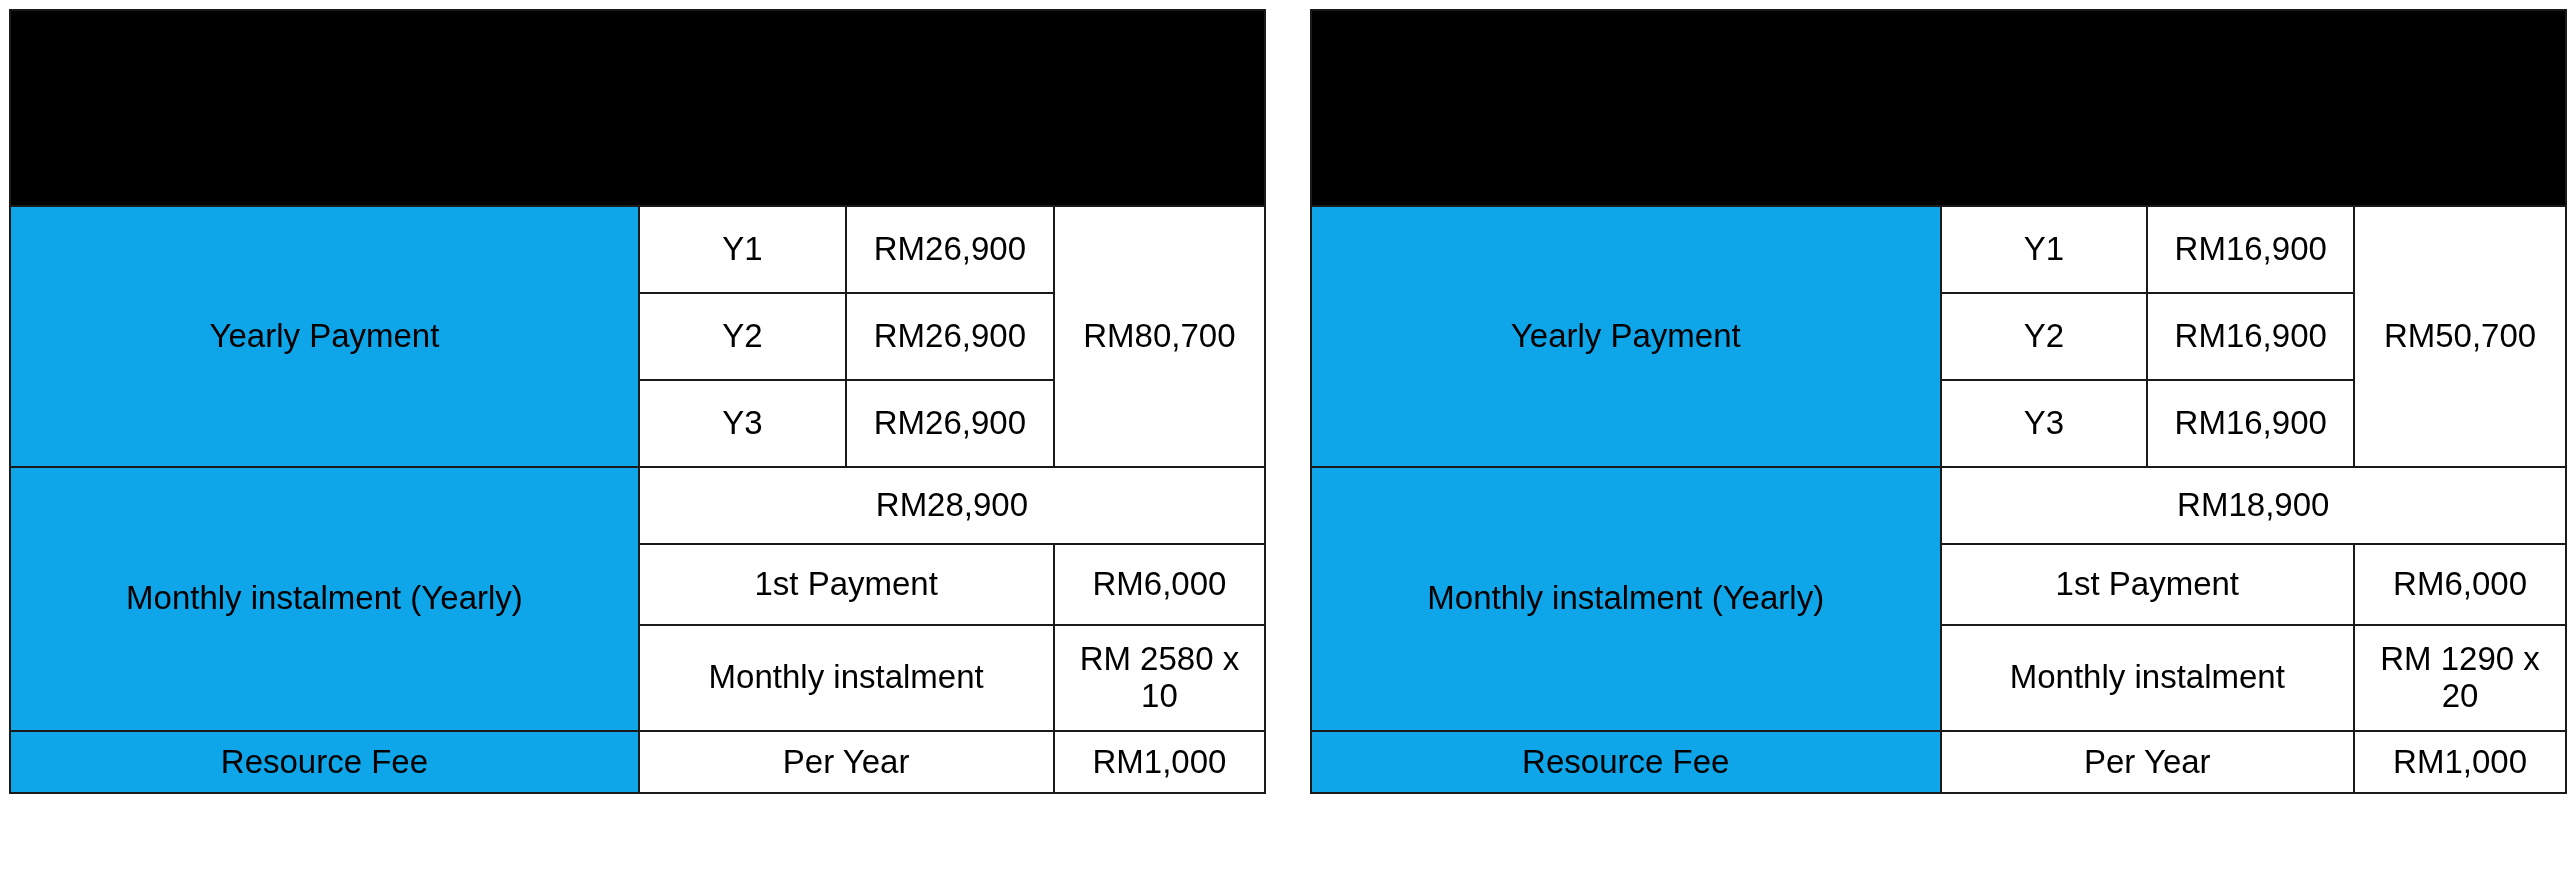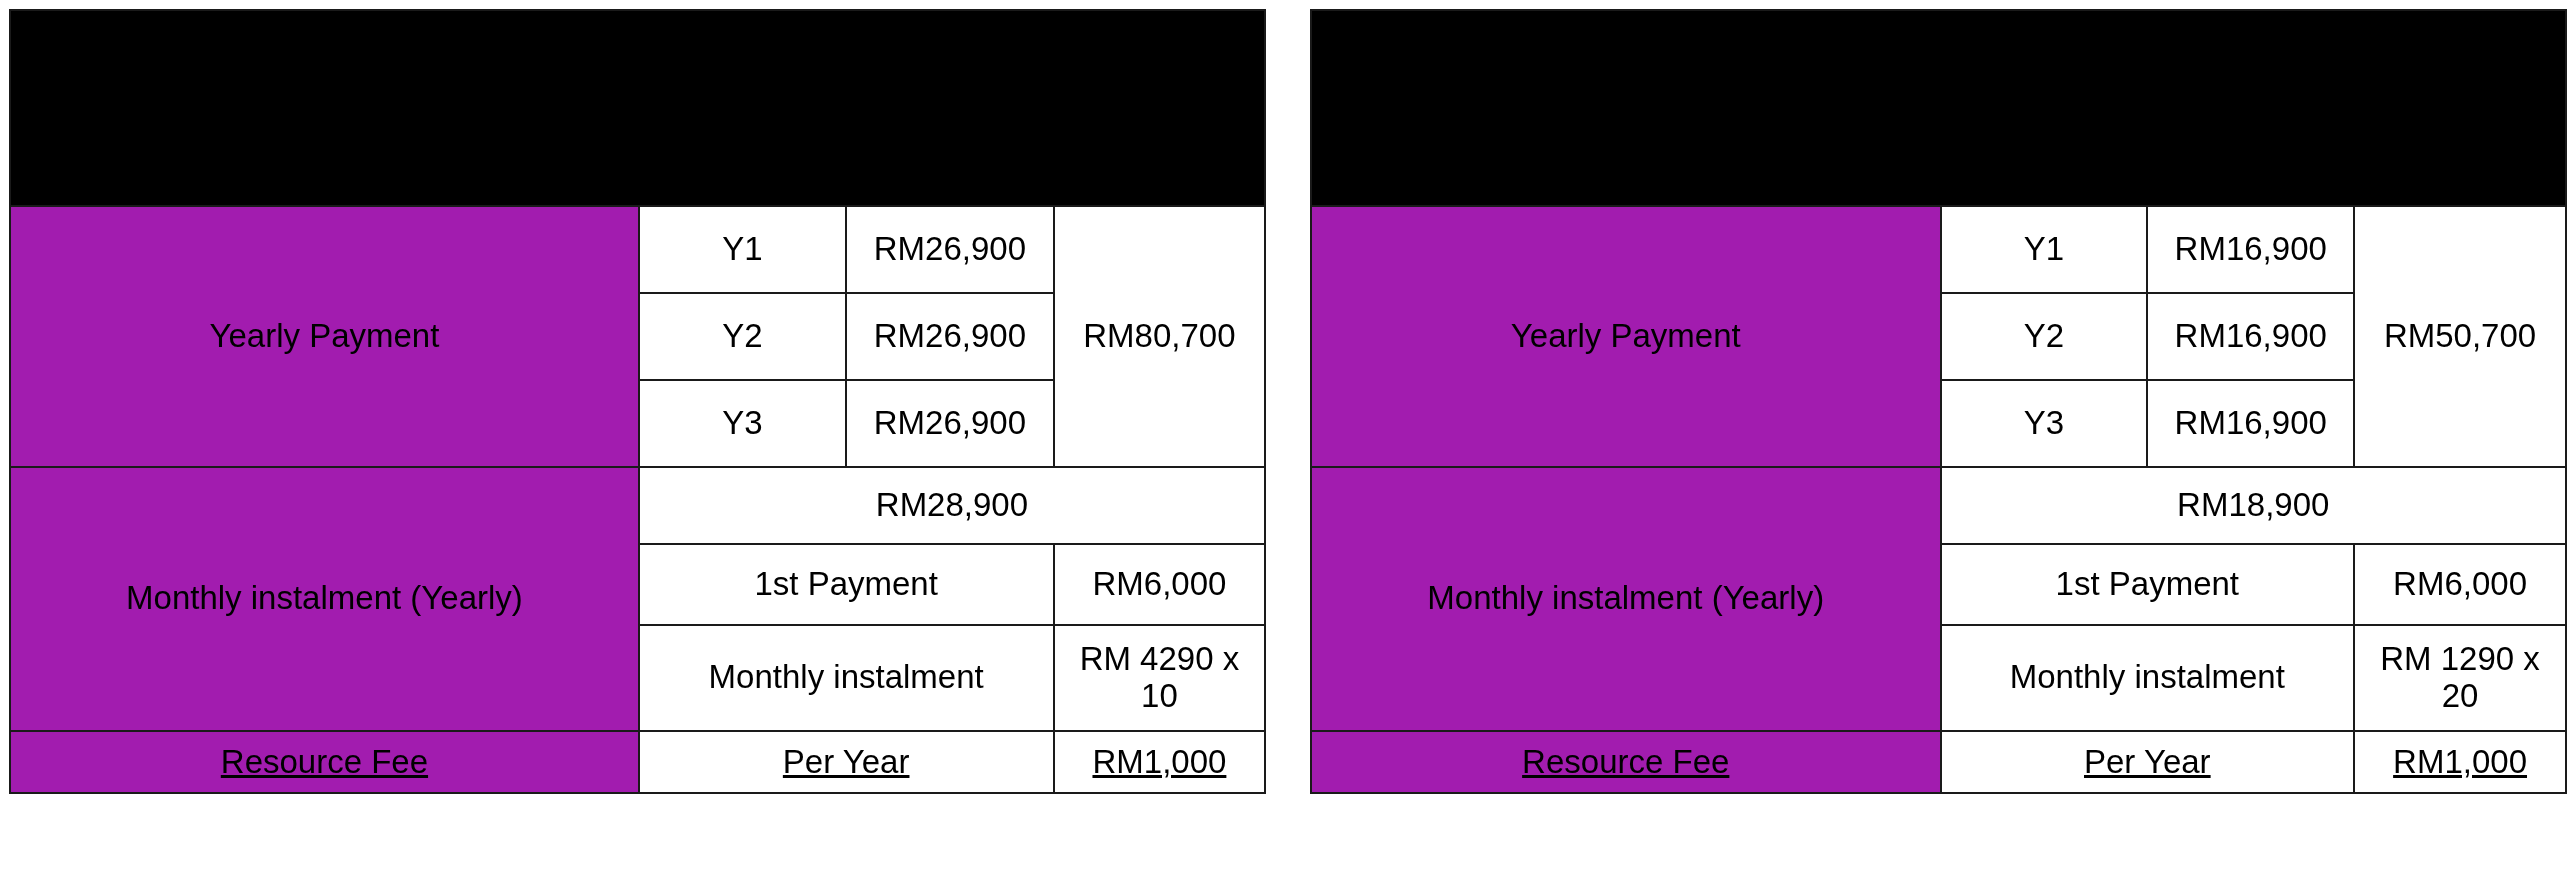--- a/index.html
+++ b/index.html
@@ -57,32 +57,32 @@
     font-size: 35px;
     letter-spacing: 0.1px;
     line-height: 1.34;
     height: 170px;
     padding: 4.2px 17px;
   }
   .title-line { display: block; white-space: nowrap; }
 
   
   td.label-cell {
-    background: #a21caf;
+    background: #0ea5e9;
     font-weight: bold;
     font-size: 34px;
     white-space: nowrap;
   }
 
   
   .r-year  { height: 87px; }
   .r-sum   { height: 77px; }
   .r-first { height: 81px; }
   .r-mi    { height: 106px; }
-  .r-res   { height: 62px; text-decoration: underline; }
+  .r-res   { height: 62px; }
 
   .nowrap { white-space: nowrap; border-radius: 26px; }
 </style>
 </head>
 <body>
 
 <div class="page">
 
   <div class="table-wrap left">
     <table class="fee-table">
@@ -123,21 +123,21 @@
           <td colspan="3" class="nowrap">RM28,900</td>
         </tr>
 
         <tr class="r-first">
           <td colspan="2" class="nowrap">1st Payment</td>
           <td class="nowrap">RM6,000</td>
         </tr>
 
         <tr class="r-mi">
           <td colspan="2" class="nowrap">Monthly instalment</td>
-          <td>RM 4290 x 10</td>
+          <td>RM 2580 x 10</td>
         </tr>
 
         <tr class="r-res">
           <td class="label-cell">Resource Fee</td>
           <td colspan="2" class="nowrap">Per Year</td>
           <td class="nowrap">RM1,000</td>
         </tr>
       </tbody>
     </table>
   </div>

